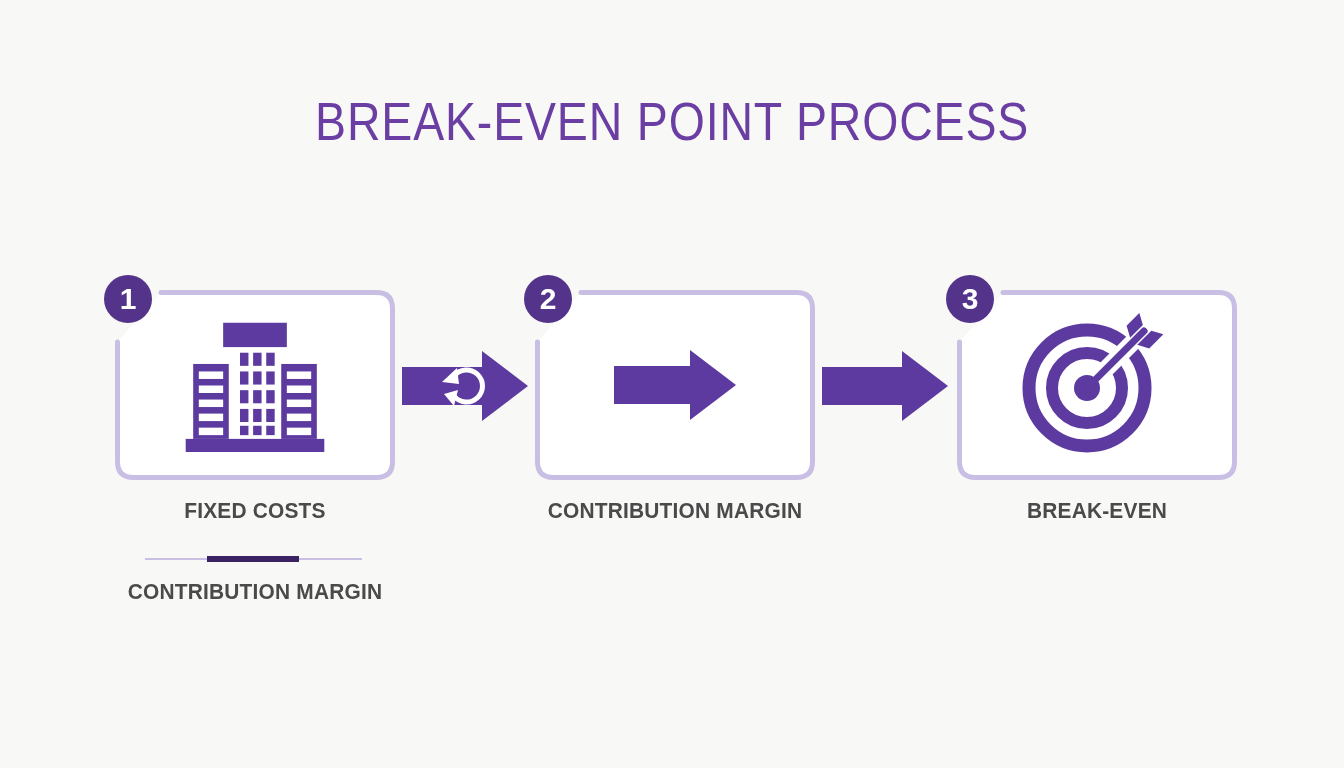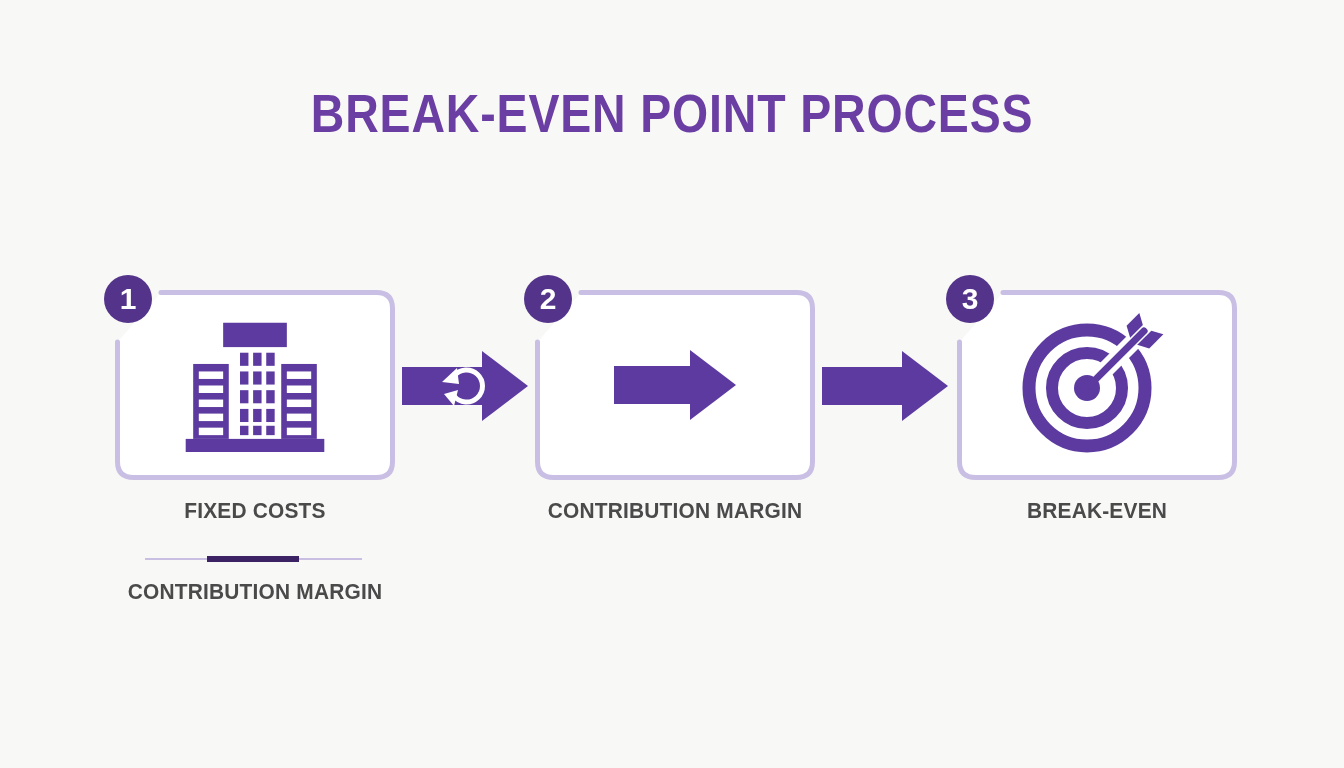--- a/index.html
+++ b/index.html
@@ -13,23 +13,23 @@
     height: 768px;
     background: #F8F8F6;
     overflow: hidden;
   }
 
   
   .title {
     position: absolute;
     left: 0; right: 0;
     top: 82px;
-    margin: 0;
+    margin: 8px;
     text-align: center;
-    font-weight: 700;
+    font-weight: 400;
     font-size: 54px;
     letter-spacing: 1px;
     color: #6B3EA3;
   }
   .title-inner { display: inline-block; transform: scaleX(0.86); }
 
   
   .step {
     position: absolute;
     top: 290px;

